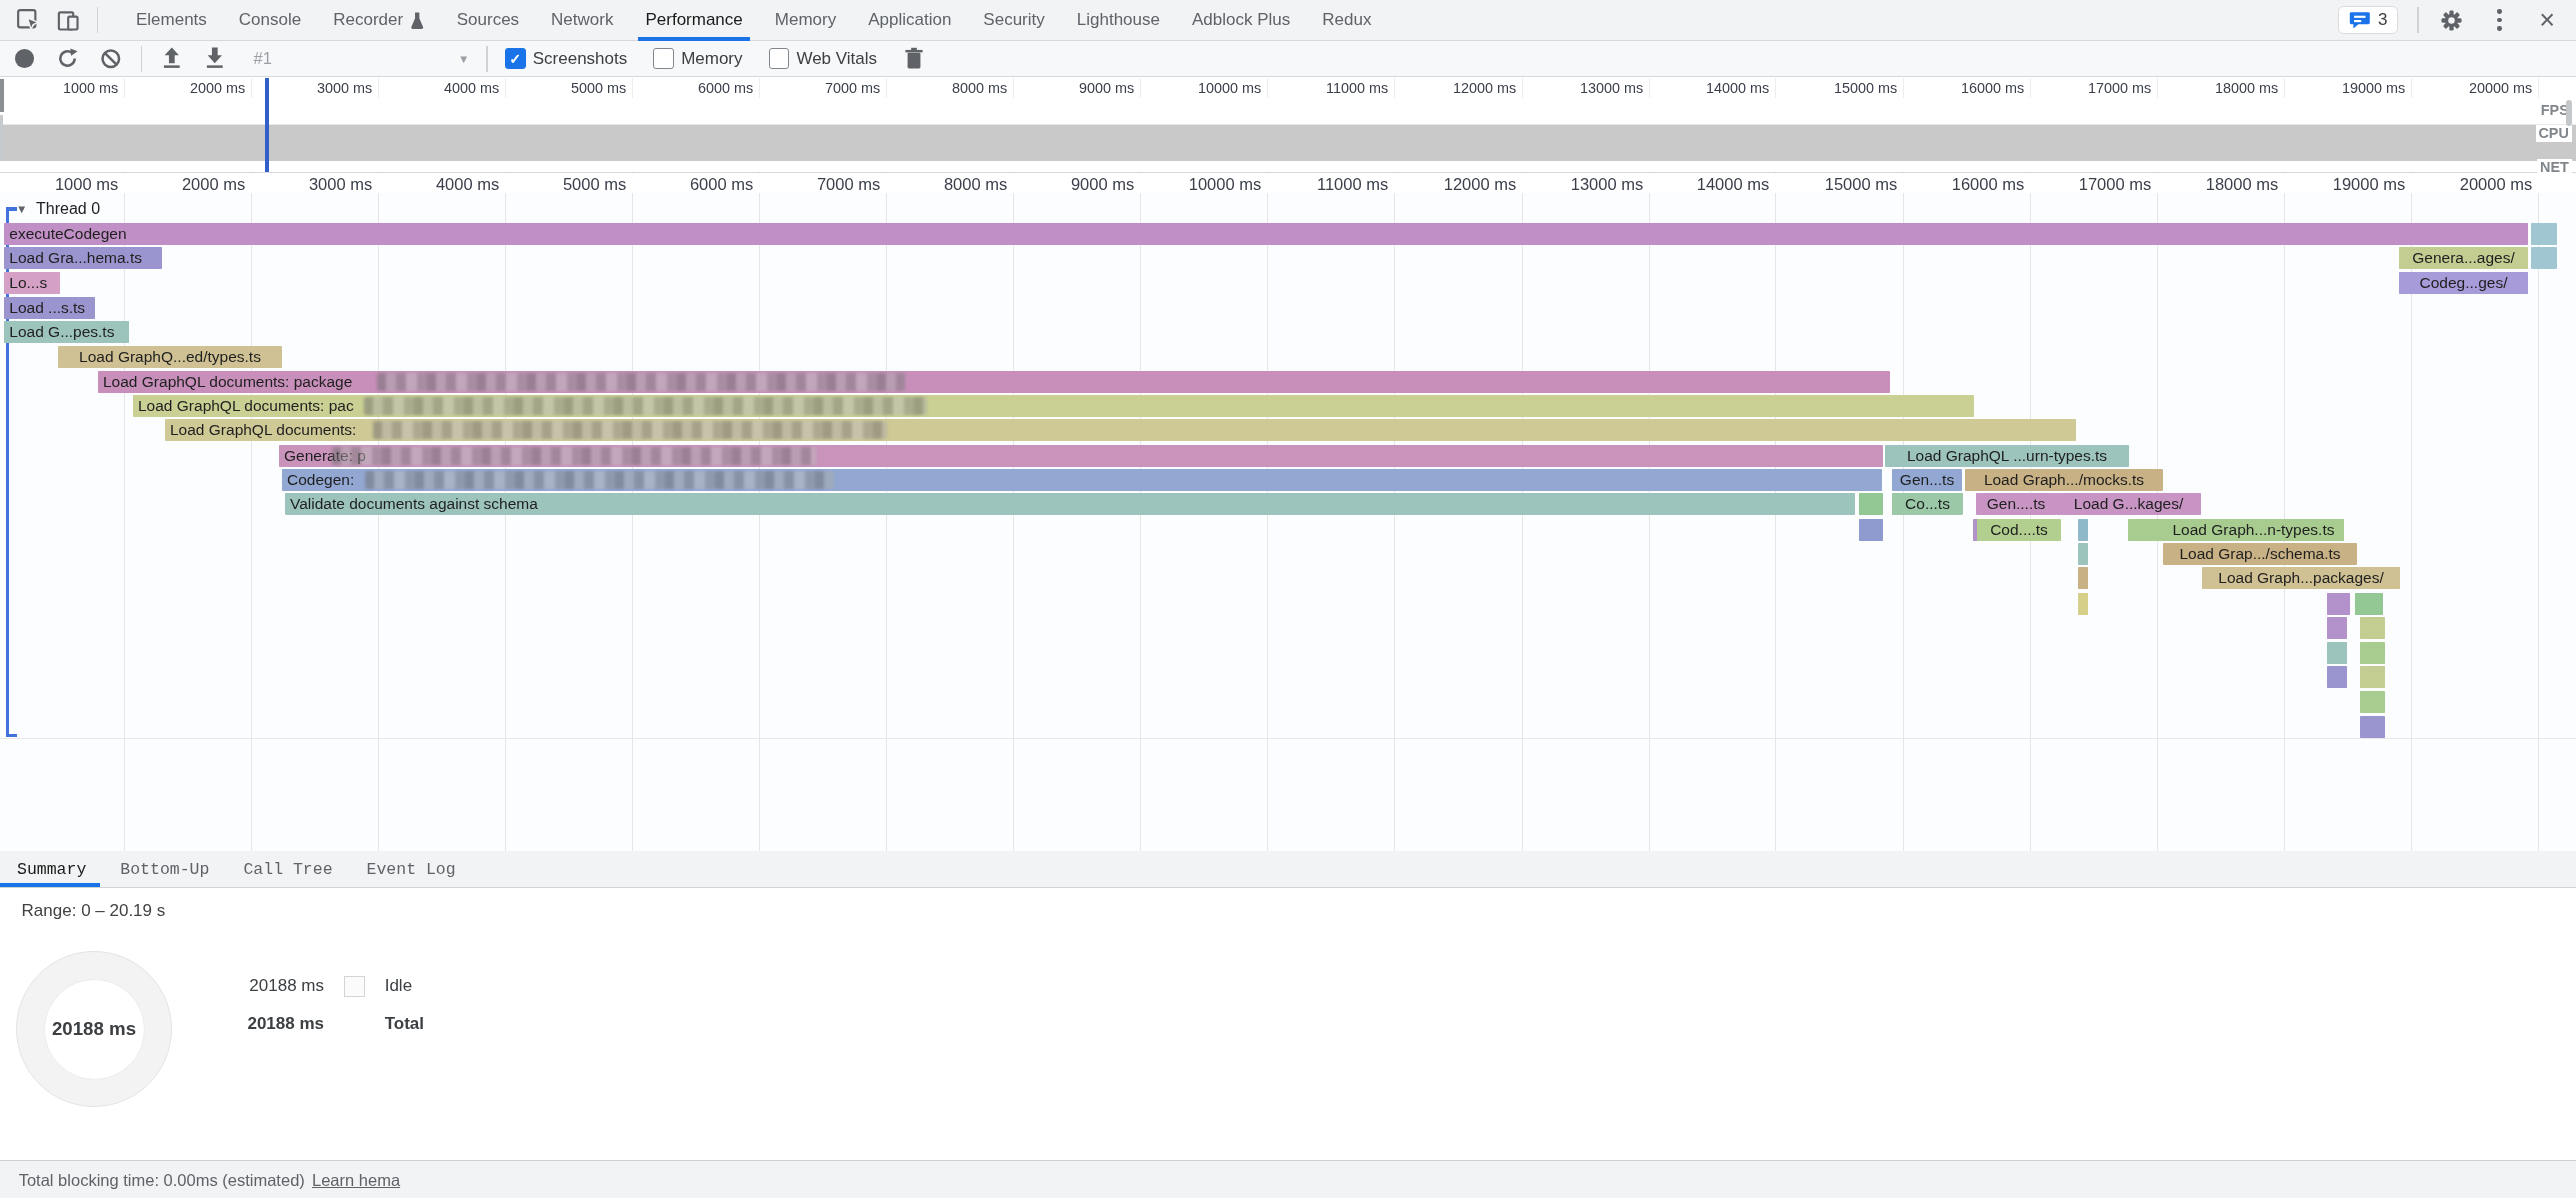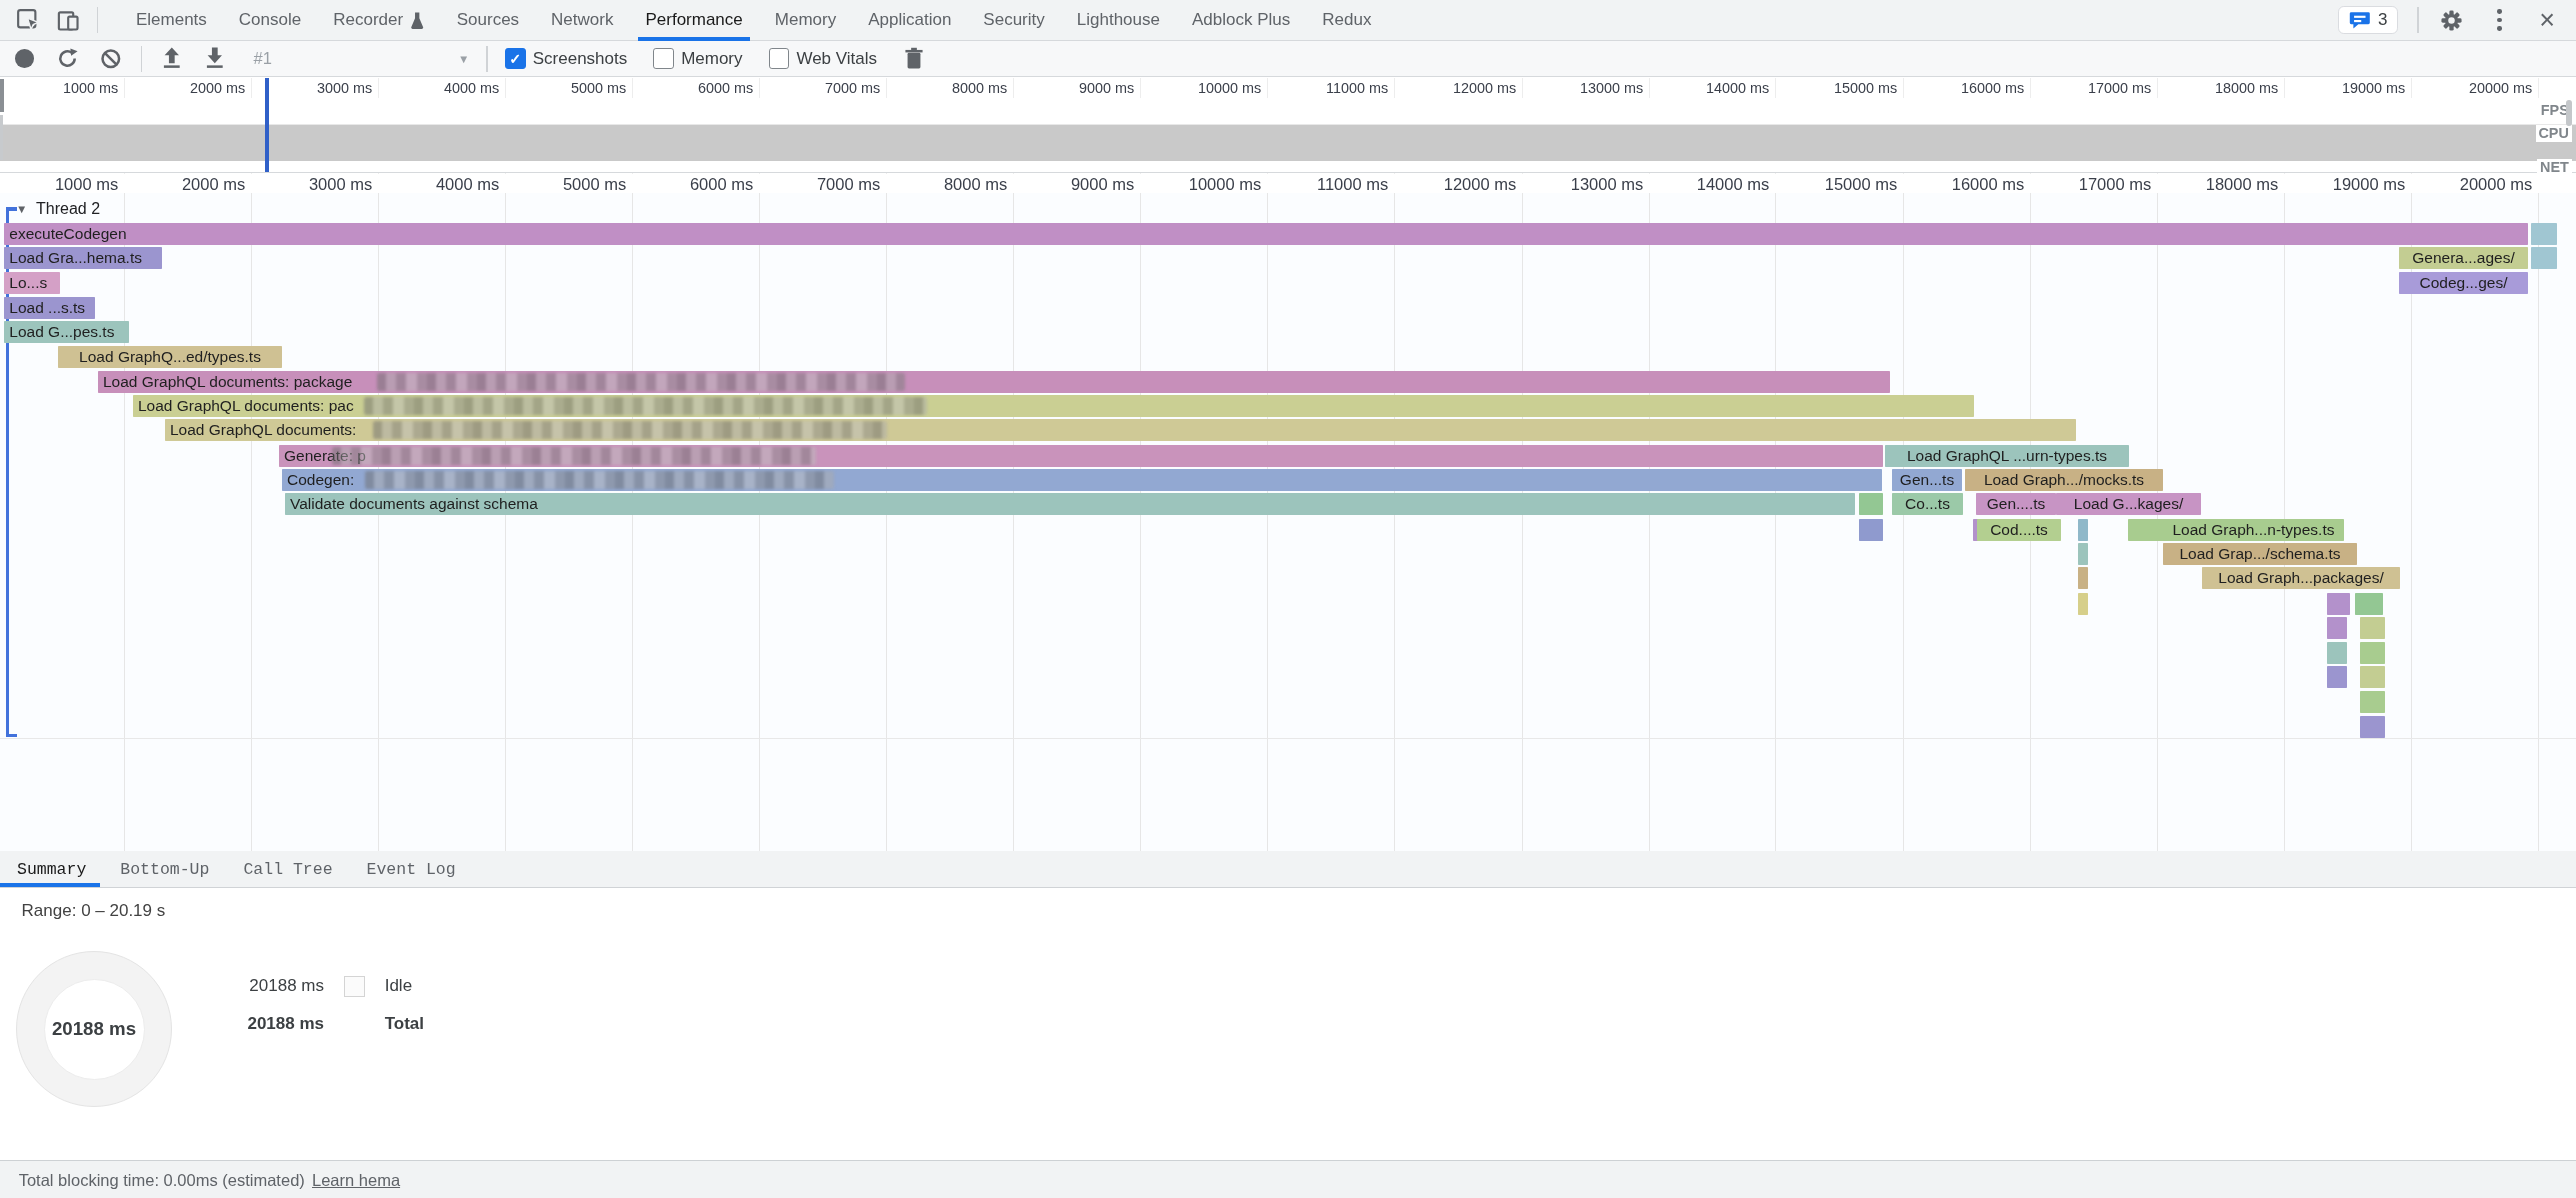--- a/index.html
+++ b/index.html
@@ -347,21 +347,21 @@
         <div class="grid" style="left: 2030px;"></div>
         <div class="grid" style="left: 2157px;"></div>
         <div class="grid" style="left: 2284px;"></div>
         <div class="grid" style="left: 2411px;"></div>
         <div class="grid" style="left: 2538px;"></div>
       </div>
     <div class="hline" style="top:545px;"></div>
     <div class="bracket"></div>
     <div class="thread-hdr">
       <span class="tri">▼</span>
-      <span>Thread 2</span>
+      <span>Thread 0</span>
     </div>
     <div id="flame-rows">
         <div class="frow" style="top: 29.5px;">
           <div class="bar" title="executeCodegen" style="left: 4.3px; width: 2524px; background: rgb(192, 143, 197);">executeCodegen</div>
           <div class="bar" style="left: 2531px; width: 26px; background: rgb(160, 198, 210);"></div>
         </div>
         <div class="frow" style="top: 54px;">
           <div class="bar" title="Load Gra...hema.ts" style="left: 4.3px; width: 158px; background: rgb(155, 149, 207);">Load Gra...hema.ts</div>
           <div class="bar center" title="Genera...ages/" style="left: 2399px; width: 129px; background: rgb(195, 205, 146);">Genera...ages/</div>
           <div class="bar" style="left: 2531px; width: 26px; background: rgb(160, 198, 210);"></div>

